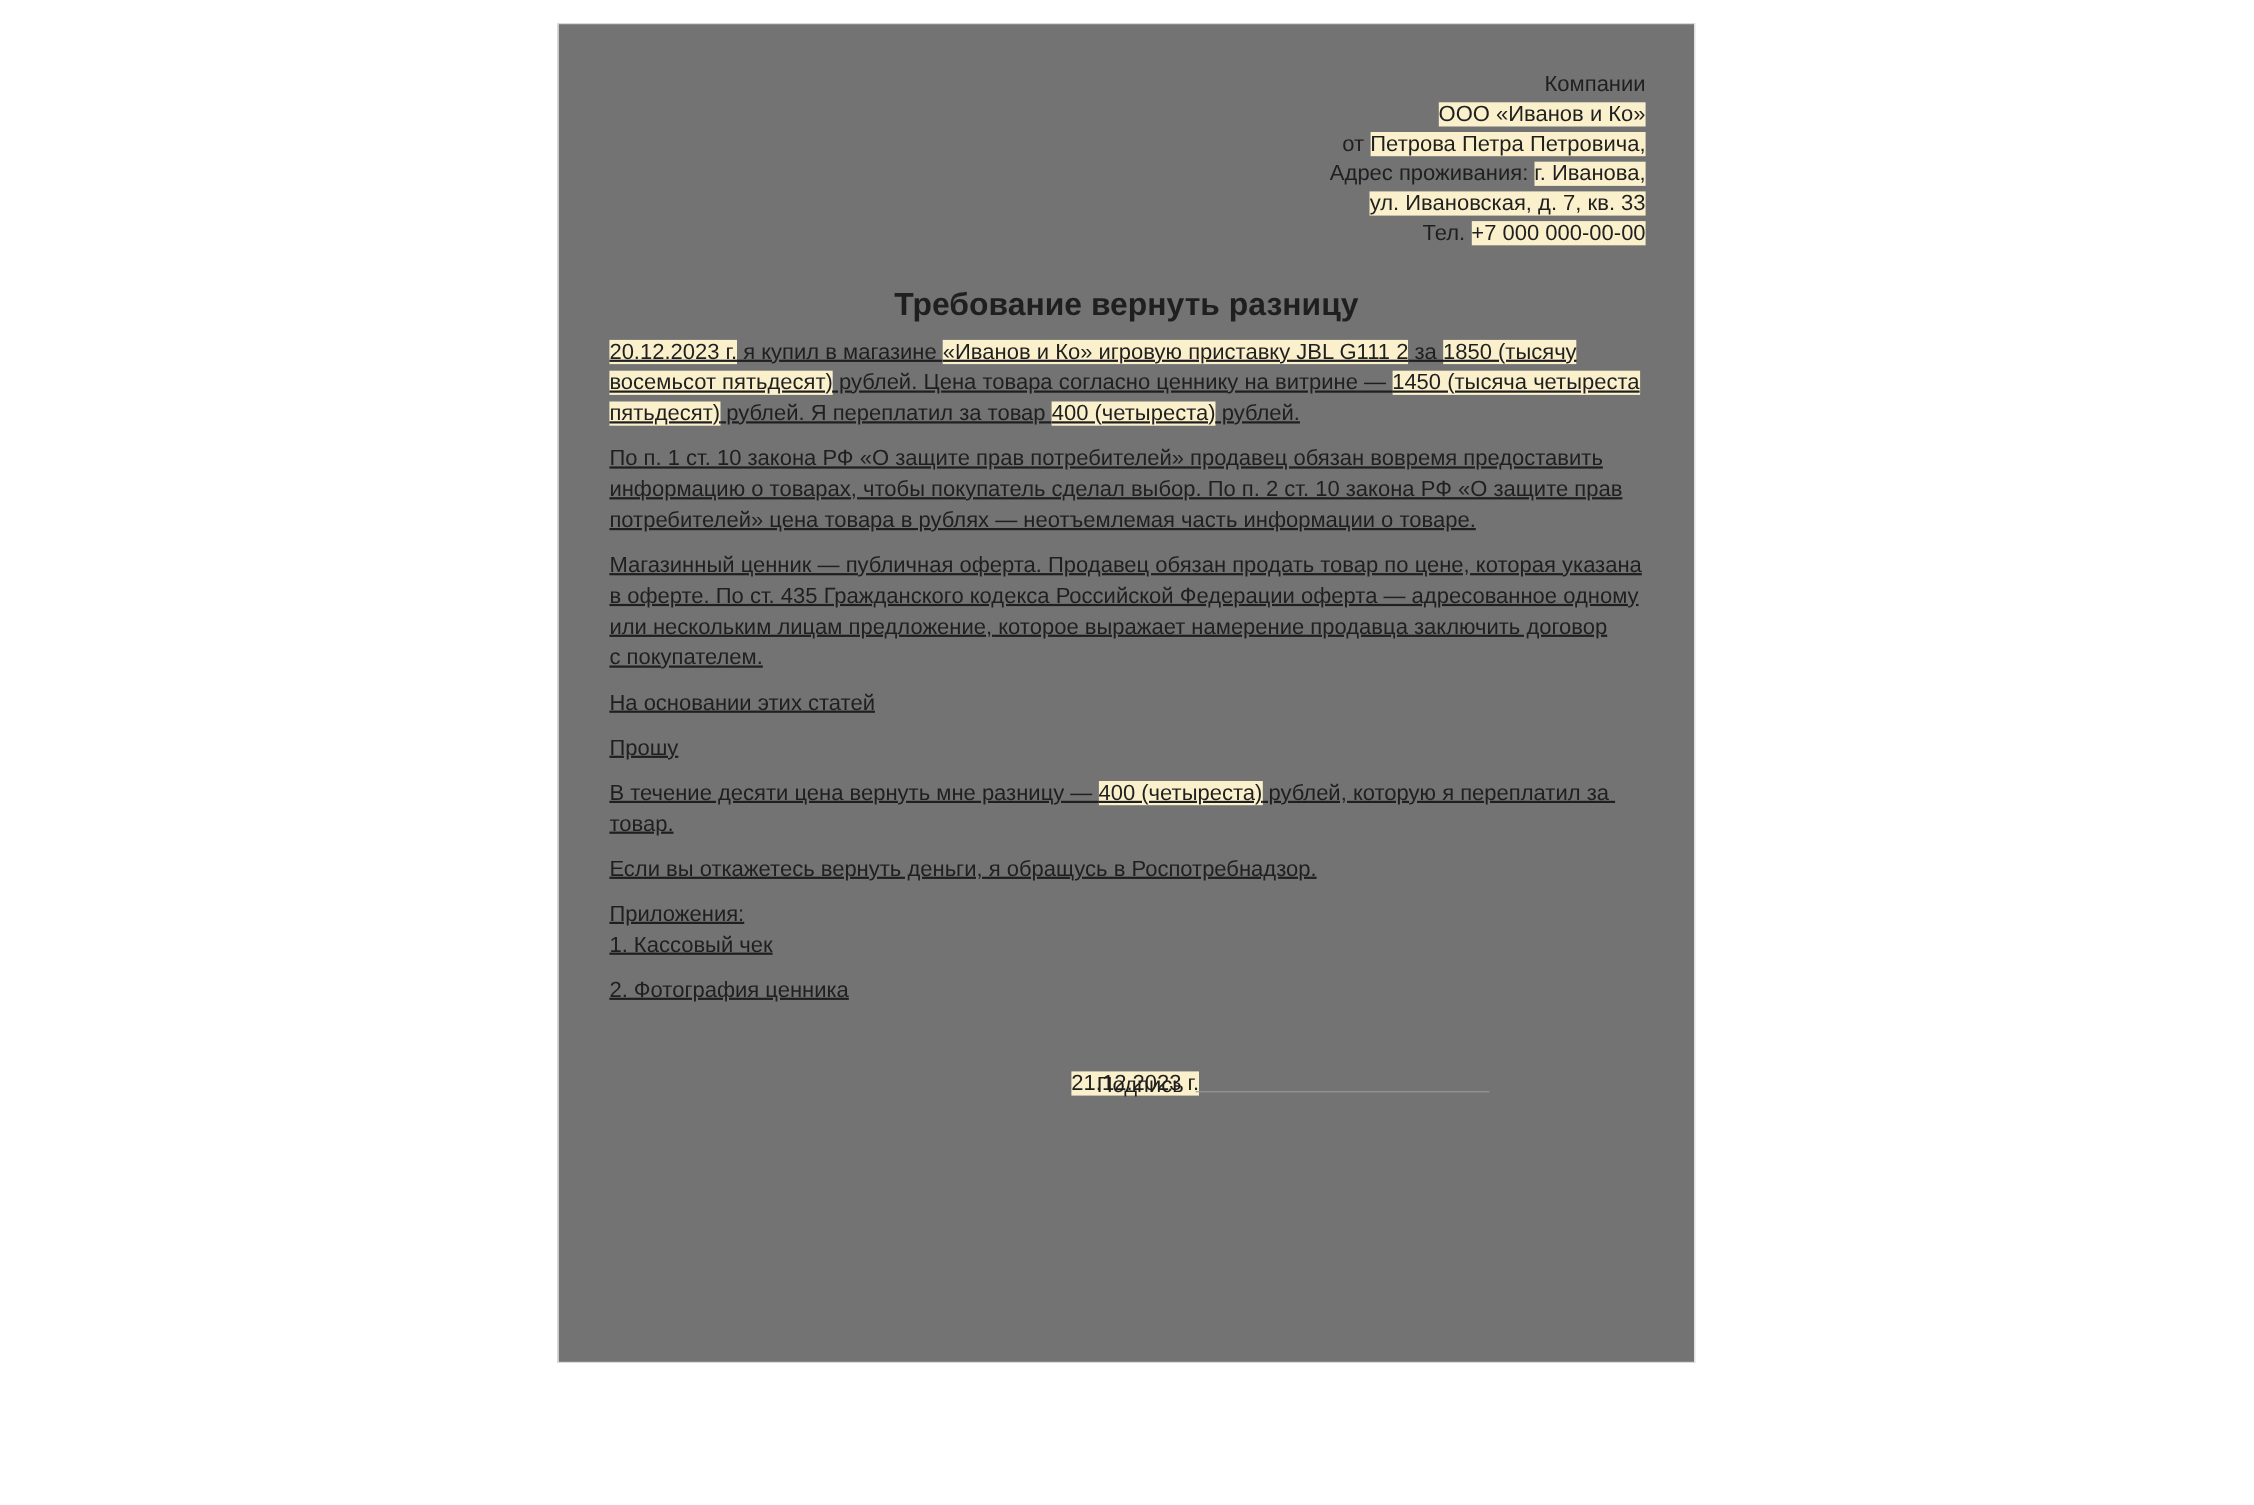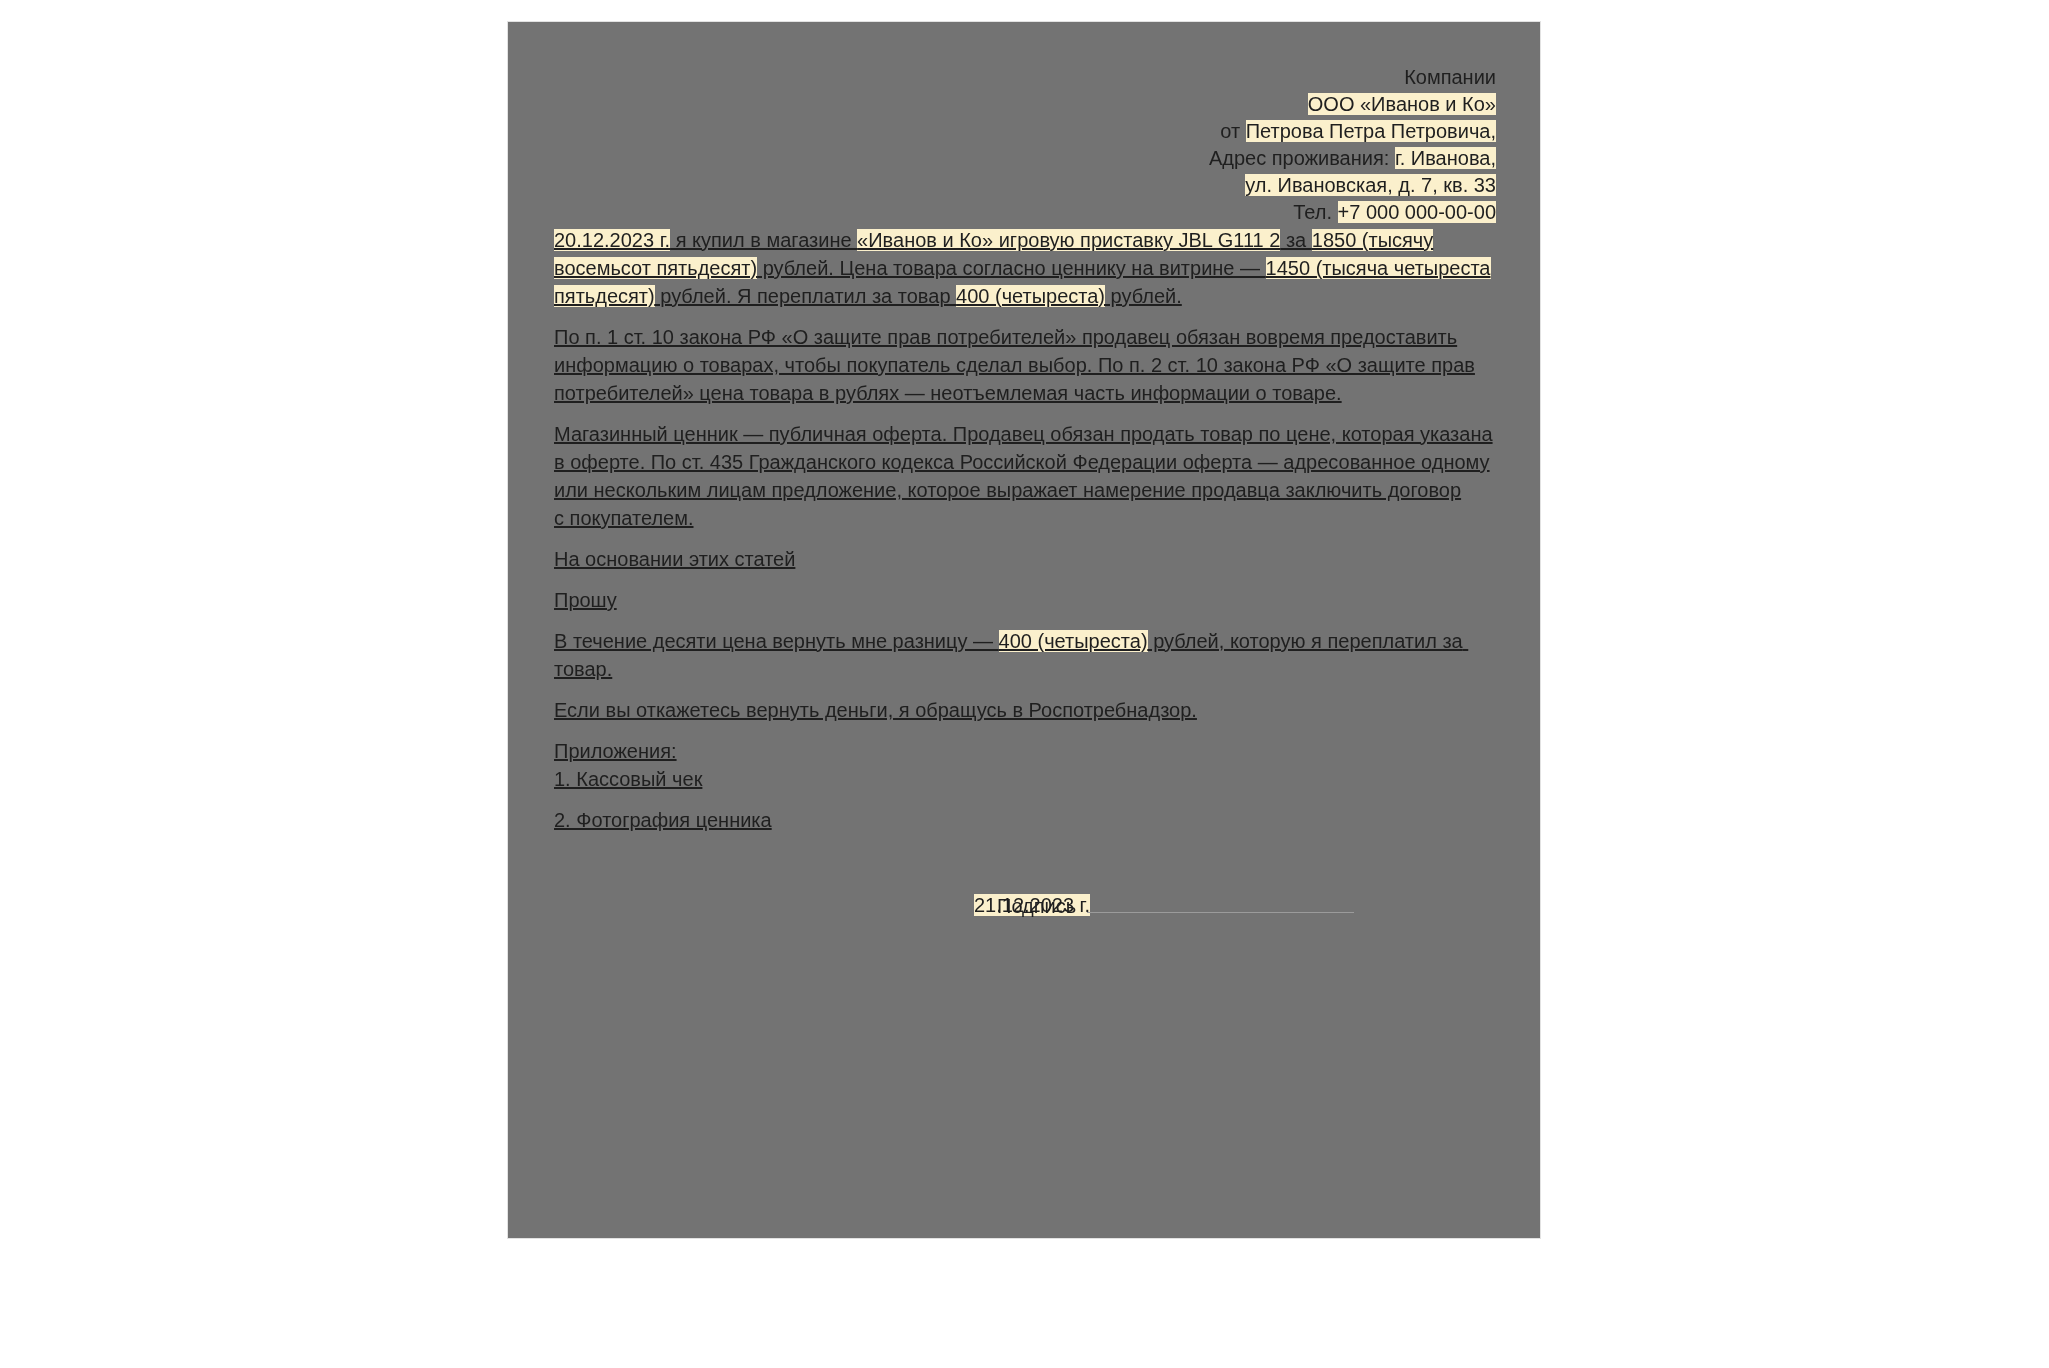--- a/index.html
+++ b/index.html
@@ -71,20 +71,21 @@
     height: 22px;
     margin-left: 5px;
     border-bottom: 1.5px solid var(--sig-line);
   }
 </style>
 </head>
 <body>
 
 <div class="page">
   <div class="doc-header" id="doc-header"><div><span>Компании</span></div><div><span class="hl">ООО «Иванов и Ко»</span></div><div><span>от </span><span class="hl">Петрова Петра Петровича,</span></div><div><span>Адрес проживания: </span><span class="hl">г. Иванова,</span></div><div><span class="hl">ул. Ивановская, д. 7, кв. 33</span></div><div><span>Тел. </span><span class="hl">+7 000 000-00-00</span></div></div>
+  <div class="title">Требование вернуть разницу</div>
   <div class="doc-body">
     <div id="doc-blocks">
         <div class="block"><span class="hl">20.12.2023 г.</span><span> я купил в магазине </span><span class="hl">«Иванов и Ко» игровую приставку JBL G111 2</span><span> за </span><span class="hl">1850 (тысячу
 восемьсот пятьдесят)</span><span> рублей. Цена товара согласно ценнику на витрине — </span><span class="hl">1450 (тысяча четыреста
 пятьдесят)</span><span> рублей. Я переплатил за товар </span><span class="hl">400 (четыреста)</span><span> рублей.</span></div>
         <div class="block"><span>По п. 1 ст. 10 закона РФ «О защите прав потребителей» продавец обязан вовремя предоставить
 информацию о товарах, чтобы покупатель сделал выбор. По п. 2 ст. 10 закона РФ «О защите прав
 потребителей» цена товара в рублях — неотъемлемая часть информации о товаре.</span></div>
         <div class="block"><span>Магазинный ценник — публичная оферта. Продавец обязан продать товар по цене, которая указана
 в оферте. По ст. 435 Гражданского кодекса Российской Федерации оферта — адресованное одному

